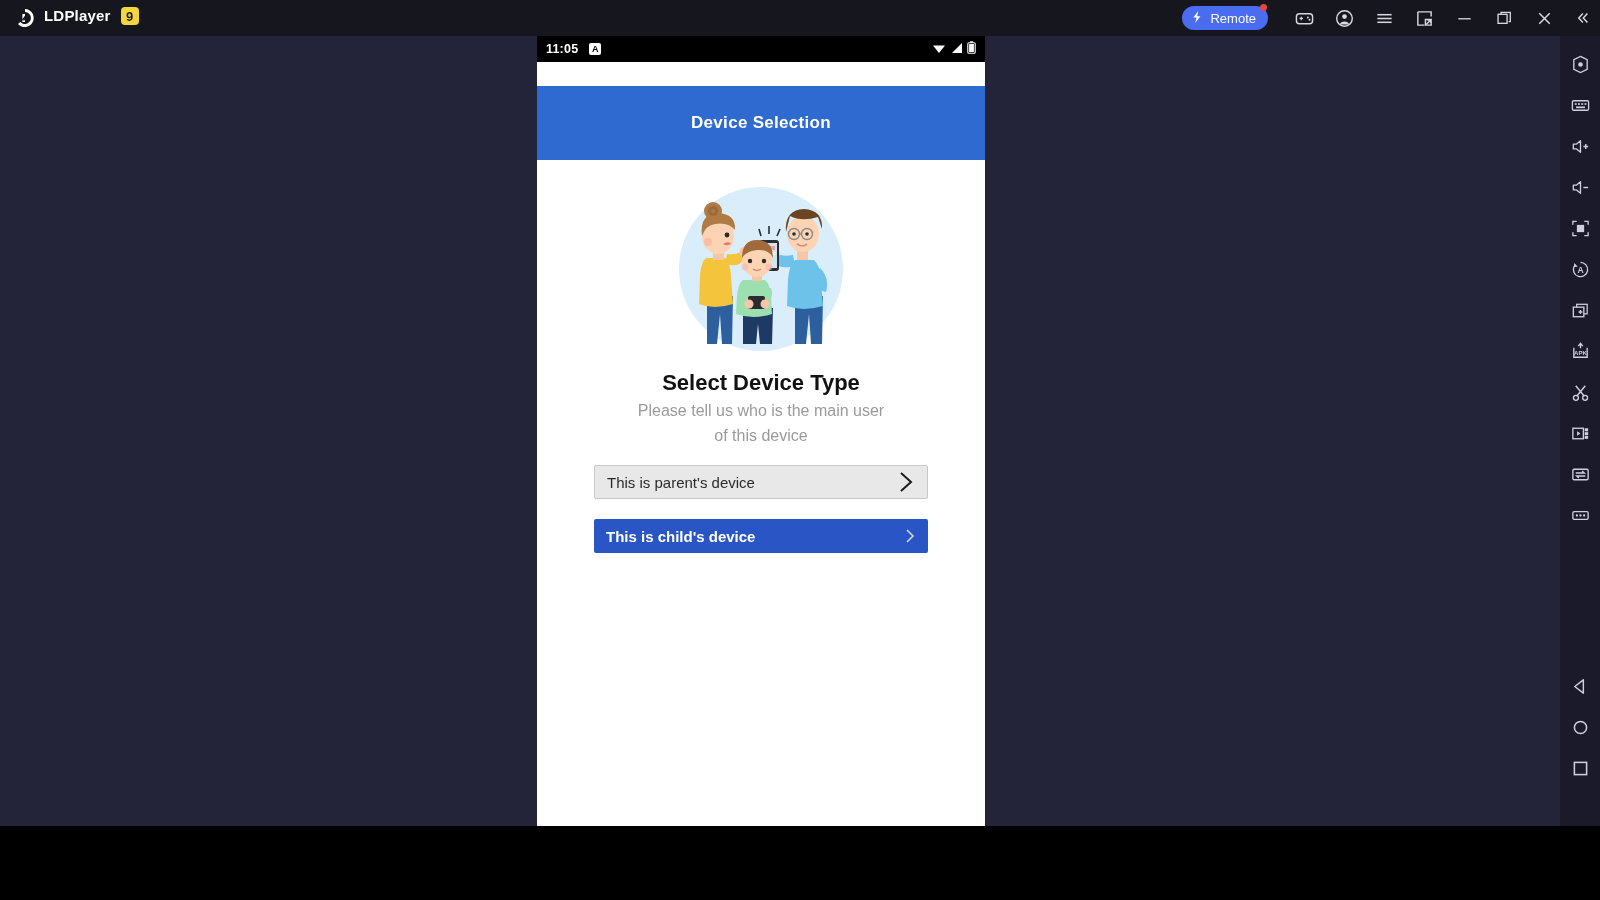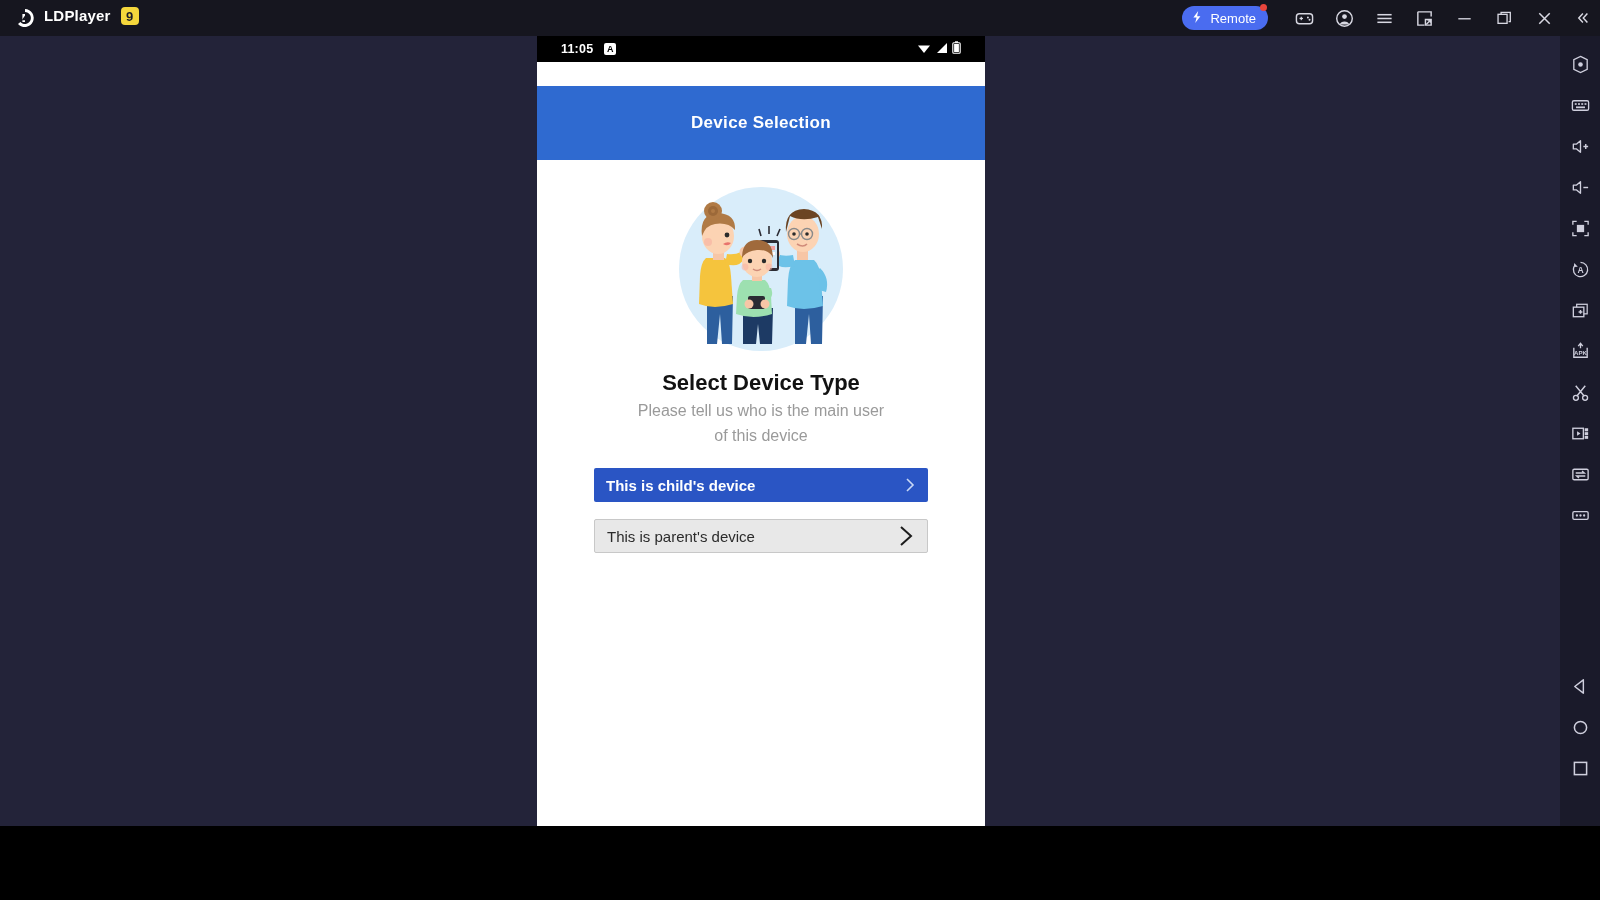--- a/index.html
+++ b/index.html
@@ -92,21 +92,21 @@
   .phone {
     position: absolute;
     left: 537px; top: 36px;
     width: 448px; height: 790px;
     background: #ffffff;
     overflow: hidden;
   }
   .statusbar {
     height: 26px; background: #000000;
     display: flex; align-items: center;
-    padding: 0 24px;
+    padding: 0 9px;
     color: #ffffff; font-size: 12.5px;
   }
   .sb-time { font-weight: bold; letter-spacing: .2px; }
   .sb-appicon {
     width: 12px; height: 12px; background: #ffffff;
     border-radius: 2px; margin-left: 11px;
     display:flex; align-items:center; justify-content:center;
     color:#000; font-size:9px; font-weight:bold;
   }
   .sb-right { margin-left: auto; display: flex; align-items: center; gap: 4px; }
@@ -363,38 +363,38 @@
           <circle cx="103" cy="77" r="2.2" fill="#2b2b2b"></circle>
           <path d="M92 85 q4 3 8 0" stroke="#d08b7a" stroke-width="1.5" fill="none"></path>
           <circle cx="84" cy="83" r="3.4" fill="#f7b0a0" opacity=".55"></circle>
           <circle cx="108" cy="83" r="3.4" fill="#f7b0a0" opacity=".55"></circle>
         </svg>
       </div>
 
       <div class="heading">Select Device Type</div>
       <div class="subtitle">Please tell us who is the main user of this device</div>
 
+      <div class="btn btn-parent">
+        <span>This is parent's device</span>
+        <span class="chev">
+          <svg width="18" height="24" viewBox="0 0 18 24">
+            <path d="M4 3 L14 12 L4 21" stroke="#1c1c1c" stroke-width="2" fill="none"></path>
+          </svg>
+        </span>
+      </div>
+
       <div class="btn btn-child">
         <span>This is child's device</span>
         <span class="chev">
           <svg width="12" height="16" viewBox="0 0 12 16">
             <path d="M3 2 L9 8 L3 14" stroke="#c9d8f5" stroke-width="1.6" fill="none"></path>
           </svg>
         </span>
       </div>
 
-      <div class="btn btn-parent">
-        <span>This is parent's device</span>
-        <span class="chev">
-          <svg width="18" height="24" viewBox="0 0 18 24">
-            <path d="M4 3 L14 12 L4 21" stroke="#1c1c1c" stroke-width="2" fill="none"></path>
-          </svg>
-        </span>
-      </div>
-
     </div>
   </div>
 
   <div class="sidebar">
 
     <div class="sb-icon">
       <svg width="21" height="21" viewBox="0 0 22 22">
         <path d="M11 2.5 L18 6 v10 l-7 3.5 L4 16 V6 z" stroke="#cfcfdd" stroke-width="1.4" fill="none"></path>
         <circle cx="11" cy="11" r="2.4" fill="#cfcfdd"></circle>
       </svg>

